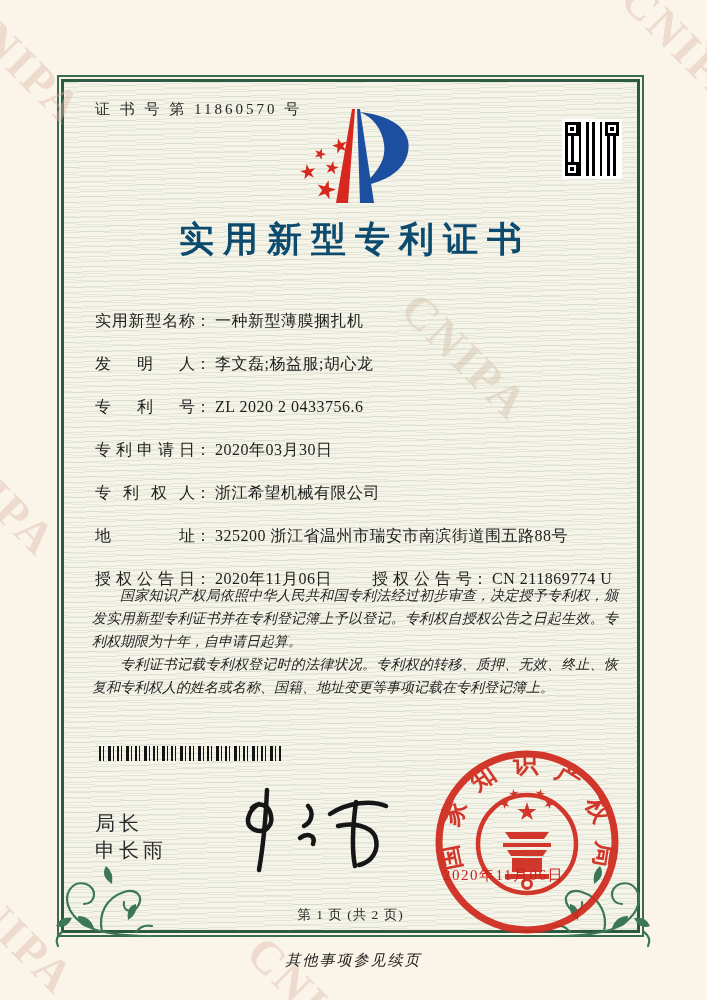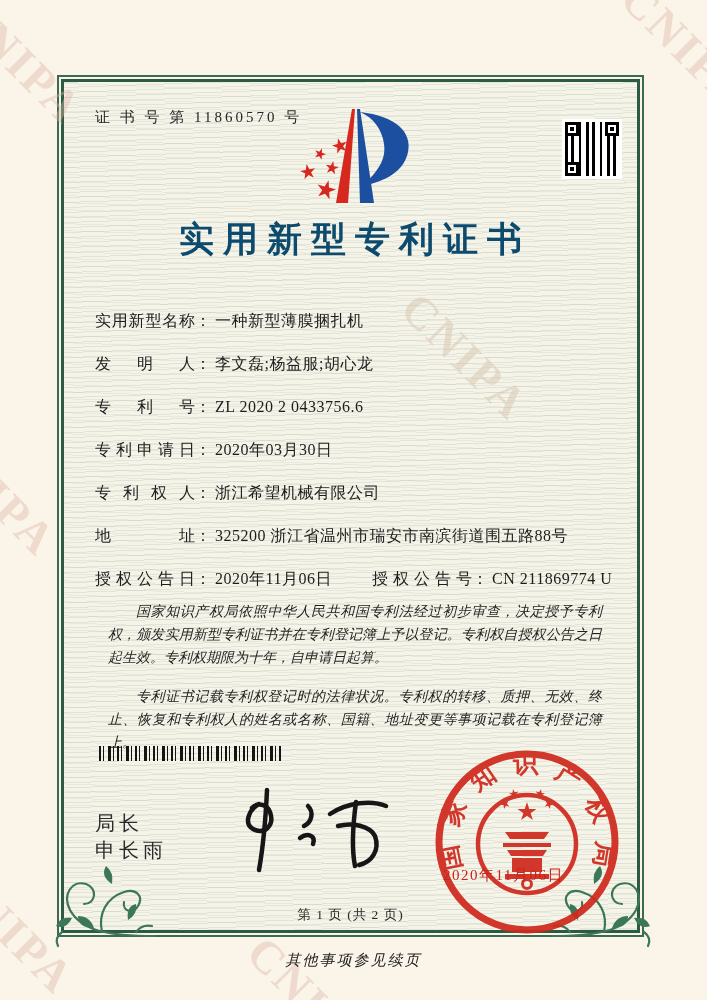--- a/index.html
+++ b/index.html
@@ -34,21 +34,21 @@
     background-image:
       repeating-linear-gradient(178deg, rgba(122,160,124,0.17) 0 1px, transparent 1px 5px),
       repeating-linear-gradient(182deg, rgba(122,160,124,0.12) 0 1px, transparent 1px 7px);
   }
   
   .ornament{position:absolute;z-index:4;width:118px;height:118px;}
   .orn-left{left:42px;top:840px;}
   .orn-right{left:546px;top:840px;transform:scaleX(-1);}
   
   .cert-no{
-    position:absolute;left:95px;top:108px;z-index:3;
+    position:absolute;left:95px;top:100px;z-index:3;
     font-size:15px;letter-spacing:3px;color:#262626;
   }
   .logo{position:absolute;left:296px;top:106px;width:118px;height:102px;z-index:3;}
   .qr{
     position:absolute;left:562px;top:119px;width:60px;height:60px;z-index:3;
     background:#fff;
   }
   .qr-pattern{
     position:absolute;inset:3px;background-color:#fff;
     background-image:
@@ -69,21 +69,21 @@
   .flabel{display:inline-block;width:100px;text-align:justify;text-align-last:justify;vertical-align:top;}
   .fcolon{display:inline-block;margin-right:4px;}
   .fvalue{letter-spacing:0.5px;}
   .grant2{position:absolute;left:277px;top:0;}
   
   .legal{
     position:absolute;left:92px;top:584px;width:526px;z-index:3;
     font-size:14px;line-height:23px;text-align:justify;
     font-style:italic;color:#1f1f1f;
   }
-  .legal p{margin:16px;text-indent:2em;}
+  .legal p{margin:0;text-indent:2em;}
   
   .barcode{
     position:absolute;left:99px;top:746px;width:183px;height:15px;z-index:3;
     background:repeating-linear-gradient(90deg,#141414 0 2px,transparent 2px 4px,#141414 4px 5px,transparent 5px 9px,#141414 9px 12px,transparent 12px 14px,#141414 14px 15px,transparent 15px 18px);
   }
   .director-label,.director-name{
     position:absolute;left:95px;z-index:3;
     font-family:"Liberation Sans","DejaVu Sans",sans-serif;
     font-size:20px;letter-spacing:4px;color:#2b2b2b;
   }

